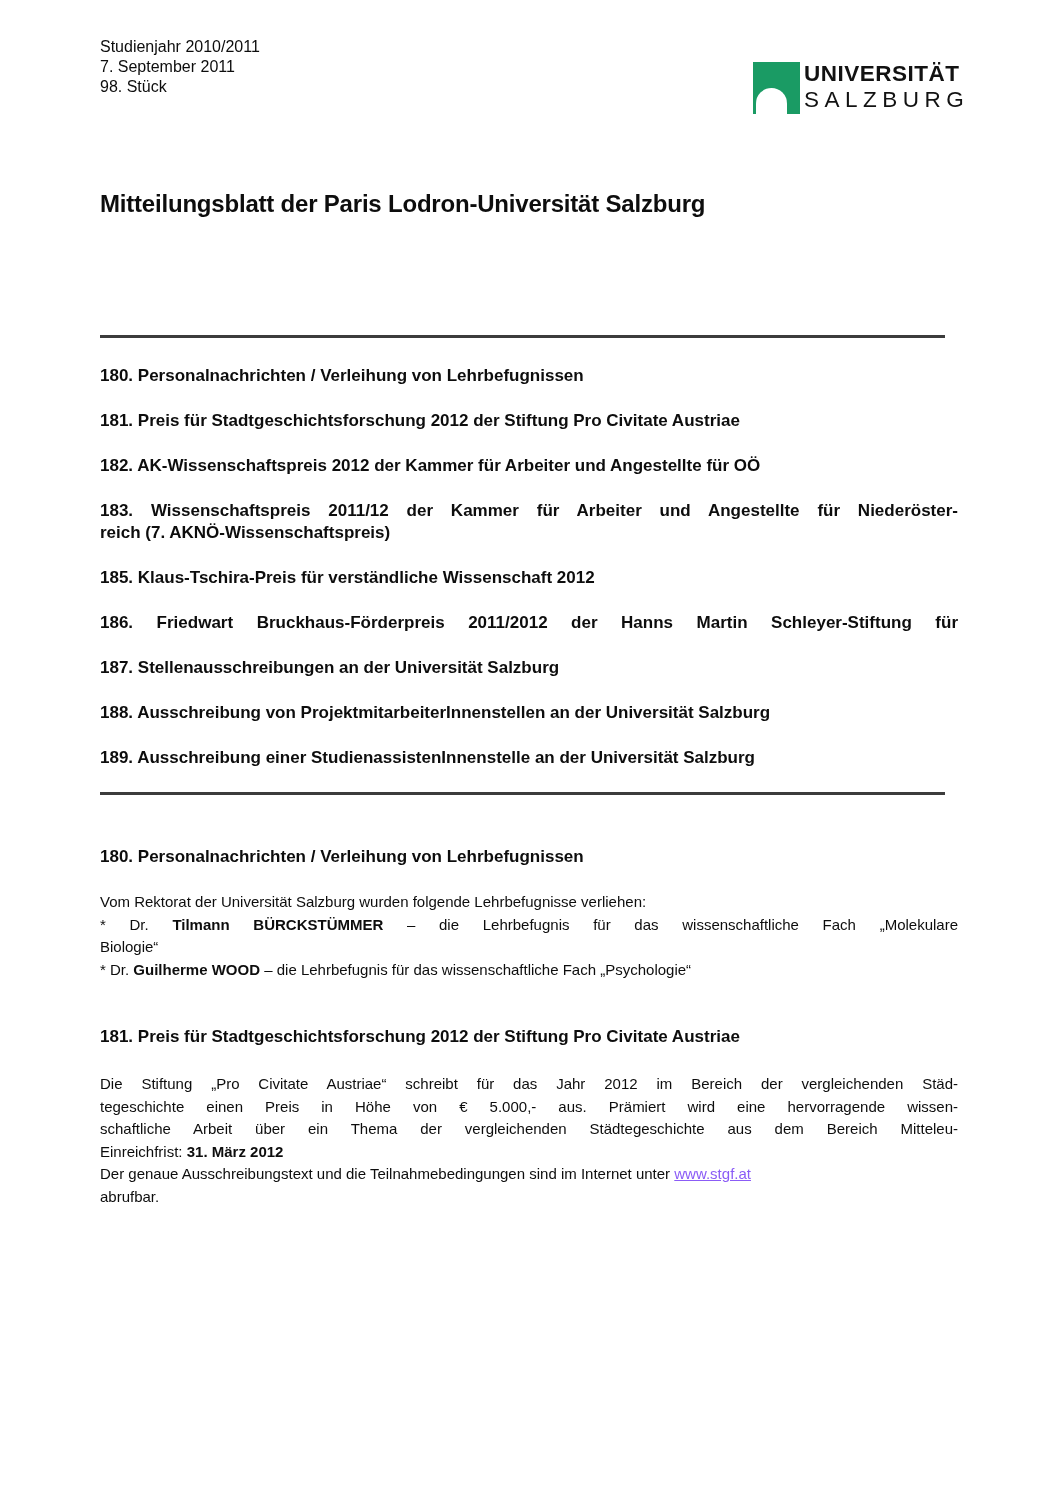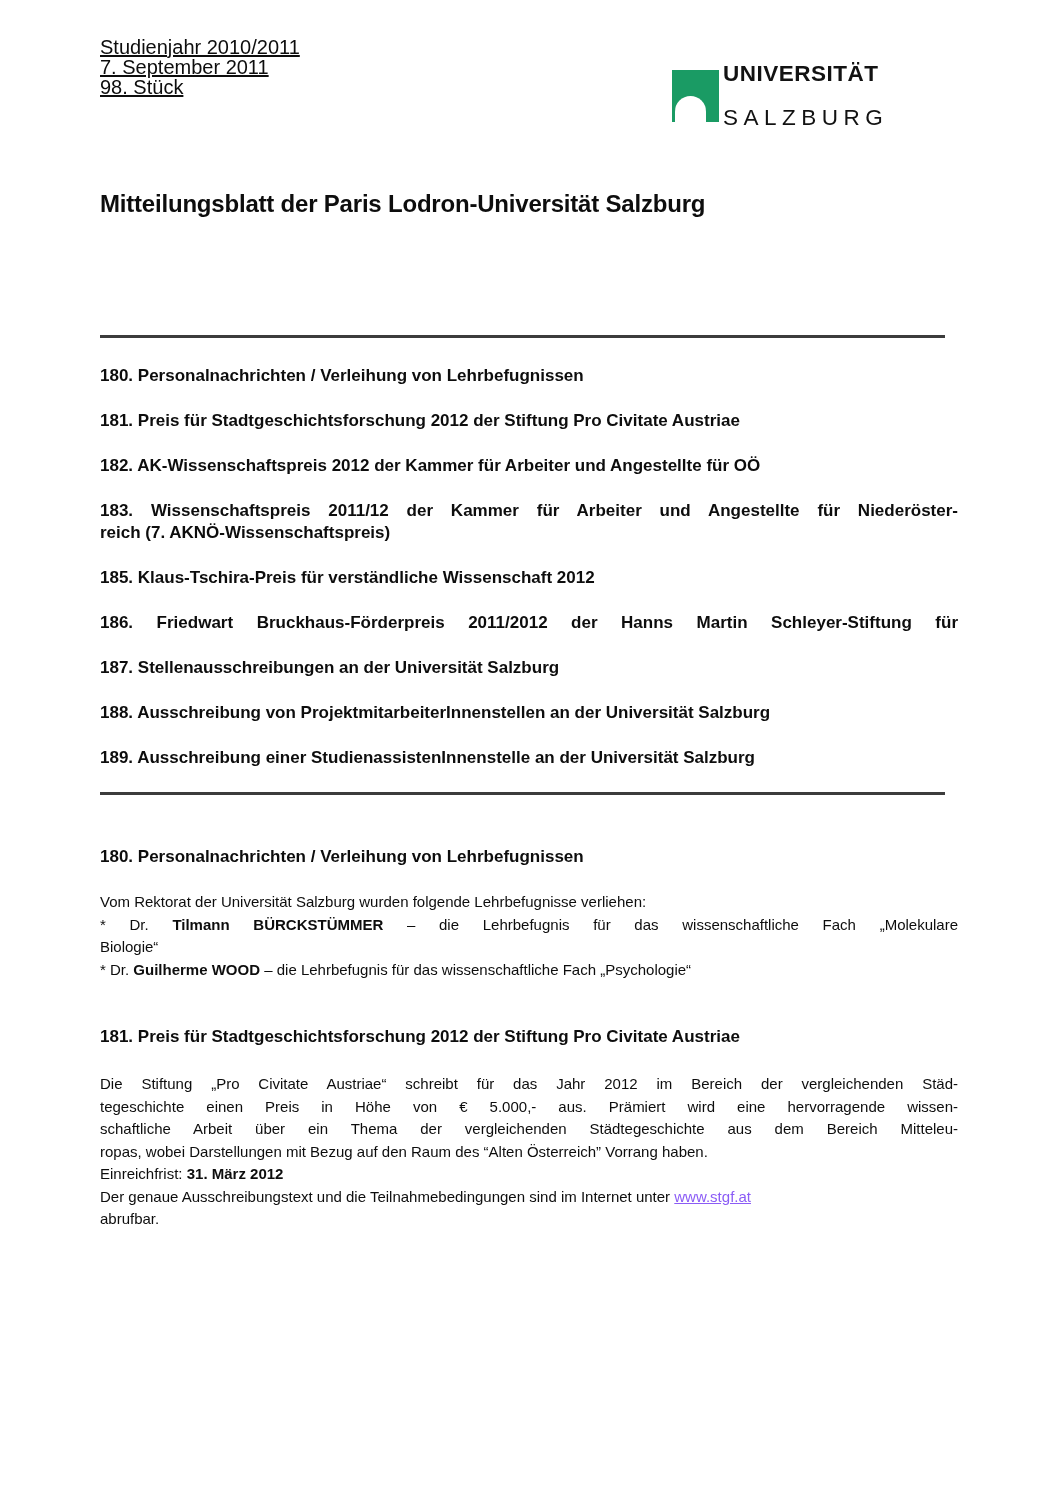--- a/index.html
+++ b/index.html
@@ -6,28 +6,28 @@
   .page{
     position:relative;
     width:1058px;height:1497px;
     background:#ffffff;
     font-family:"Liberation Sans","DejaVu Sans",sans-serif;
     color:#0d0d0d;
     overflow:hidden;
   }
   .content{padding:0 100px;}
   
-  .meta{padding-top:37px;font-size:20px;line-height:20px;text-decoration:underline;}
+  .meta{padding-top:37px;font-size:16px;line-height:20px;}
   
-  .logo{position:absolute;left:672px;top:62px;display:flex;align-items:center;}
+  .logo{position:absolute;left:753px;top:62px;display:flex;align-items:flex-start;}
   .logo-mark{position:relative;width:47px;height:52px;background:#1a9b64;}
   .logo-arch{position:absolute;left:3px;bottom:0;width:31px;height:26px;background:#ffffff;border-radius:16px 16px 0 0;}
   .logo-text{margin-left:4px;white-space:nowrap;}
   .logo-top{font-weight:bold;font-size:22.5px;line-height:24px;letter-spacing:.5px;color:#121212;}
-  .logo-bottom{font-size:22.5px;line-height:22px;letter-spacing:5.5px;margin-top:21px;color:#121212;}
+  .logo-bottom{font-size:22.5px;line-height:22px;letter-spacing:5.5px;margin-top:3px;color:#121212;}
   
   h1.title{margin:92px 0 0;font-size:24px;line-height:30px;font-weight:bold;letter-spacing:-0.2px;}
   
   .rule{border:none;border-top:3px solid #3c3c3c;width:845px;margin:0;}
   .rule-top{margin-top:116px;}
   .rule-bottom{margin-top:23px;}
   
   .toc{margin-top:27px;font-weight:bold;font-size:17px;}
   .toc-item{margin-bottom:23px;}
   .toc-line{line-height:22px;}
@@ -107,21 +107,20 @@
       <div class="bodyline">Biologie“</div>
       <div class="bodyline"><span>* Dr. </span><b>Guilherme WOOD</b><span> – die Lehrbefugnis für das wissenschaftliche Fach „Psychologie“</span></div>
     </section>
 
     <section id="sec181">
       <h2 class="sec-heading">181. Preis für Stadtgeschichtsforschung 2012 der Stiftung Pro Civitate Austriae</h2>
       <div>
         <div class="bodyline stretch">Die Stiftung „Pro Civitate Austriae“ schreibt für das Jahr 2012 im Bereich der vergleichenden Städ-</div>
         <div class="bodyline stretch">tegeschichte einen Preis in Höhe von € 5.000,- aus. Prämiert wird eine hervorragende wissen-</div>
         <div class="bodyline stretch">schaftliche Arbeit über ein Thema der vergleichenden Städtegeschichte aus dem Bereich Mitteleu-</div>
-        <div class="bodyline">ropas, wobei Darstellungen mit Bezug auf den Raum des “Alten Österreich” Vorrang haben.</div>
       </div>
       <div class="bodyline"><span>Einreichfrist: </span><b>31. März 2012</b></div>
       <div class="bodyline"><span>Der genaue Ausschreibungstext und die Teilnahmebedingungen sind im Internet unter </span><a class="link" href="#">www.stgf.at</a></div>
       <div class="bodyline">abrufbar.</div>
     </section>
 
   </div>
 </div>
 
 </body></html>

